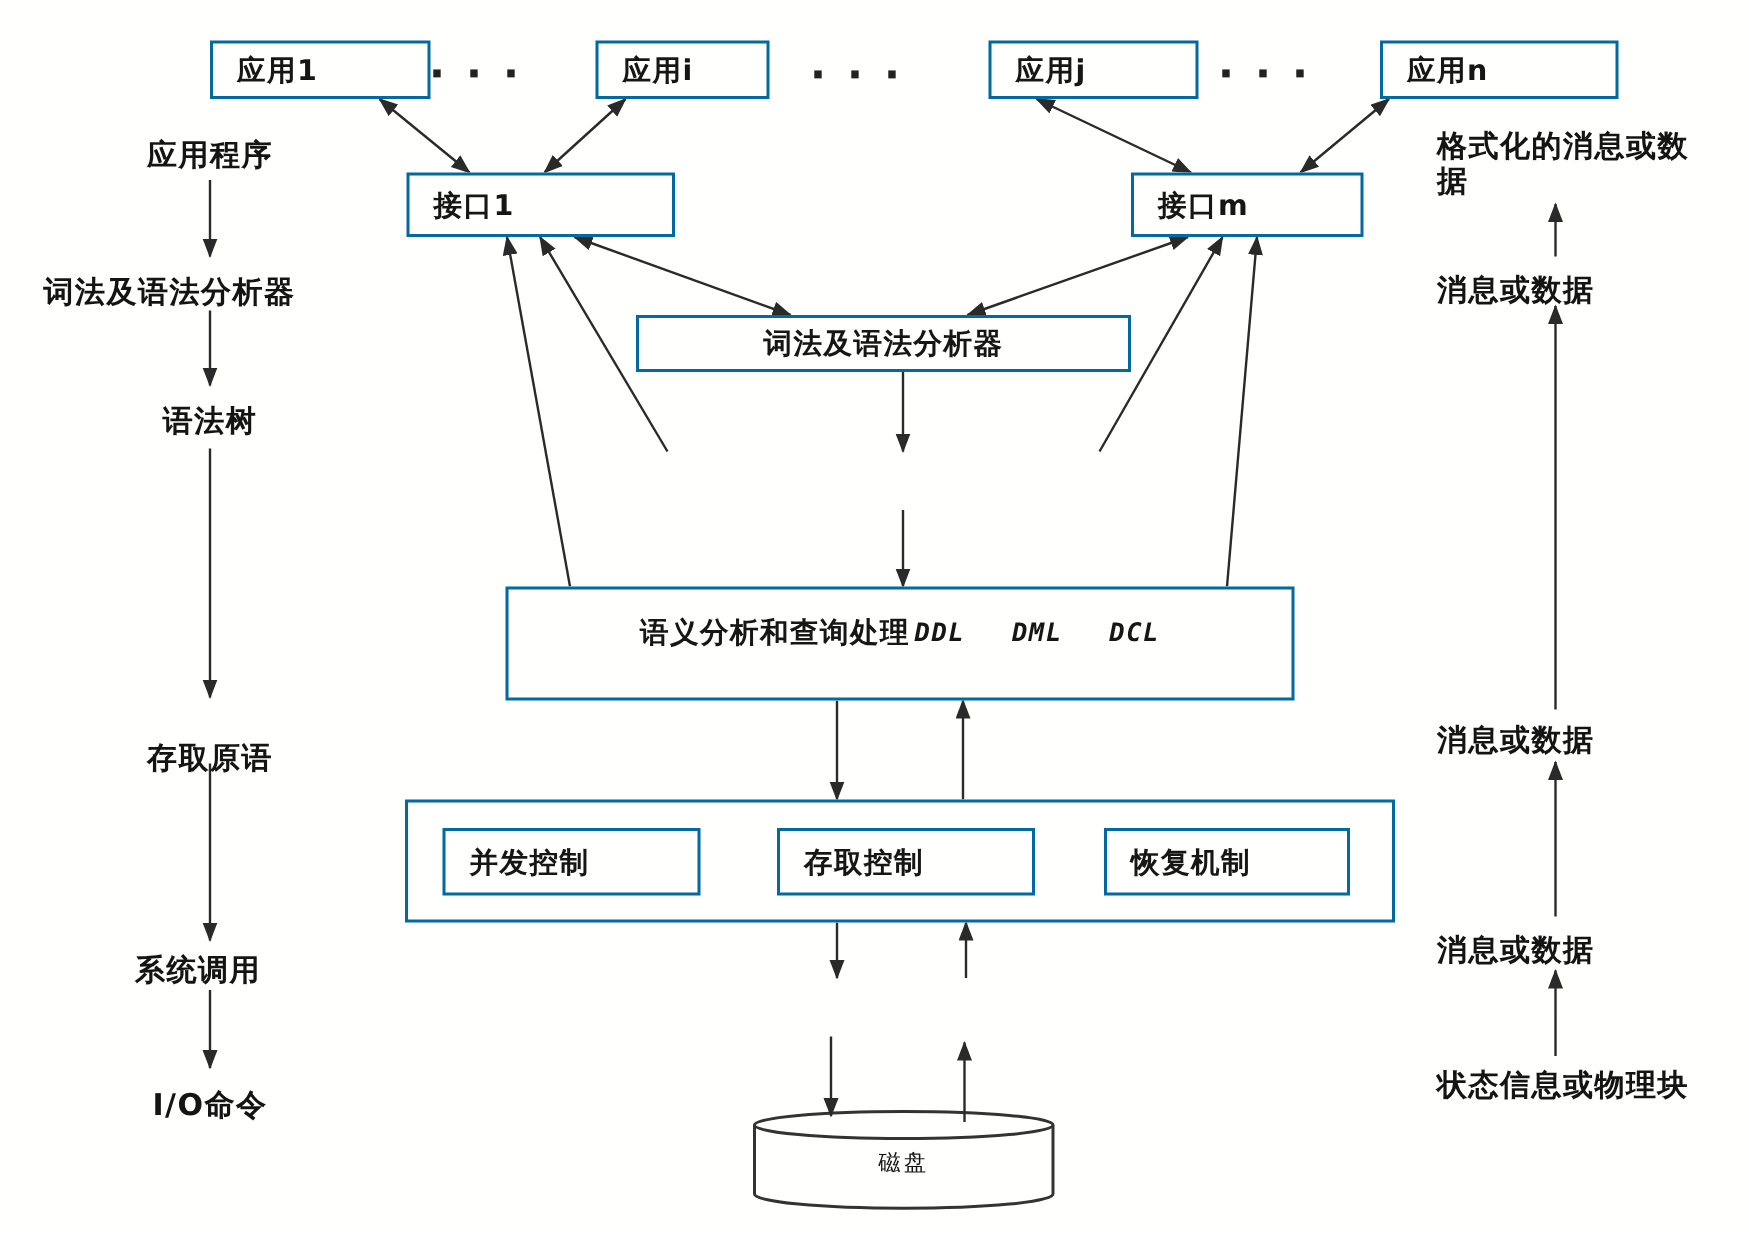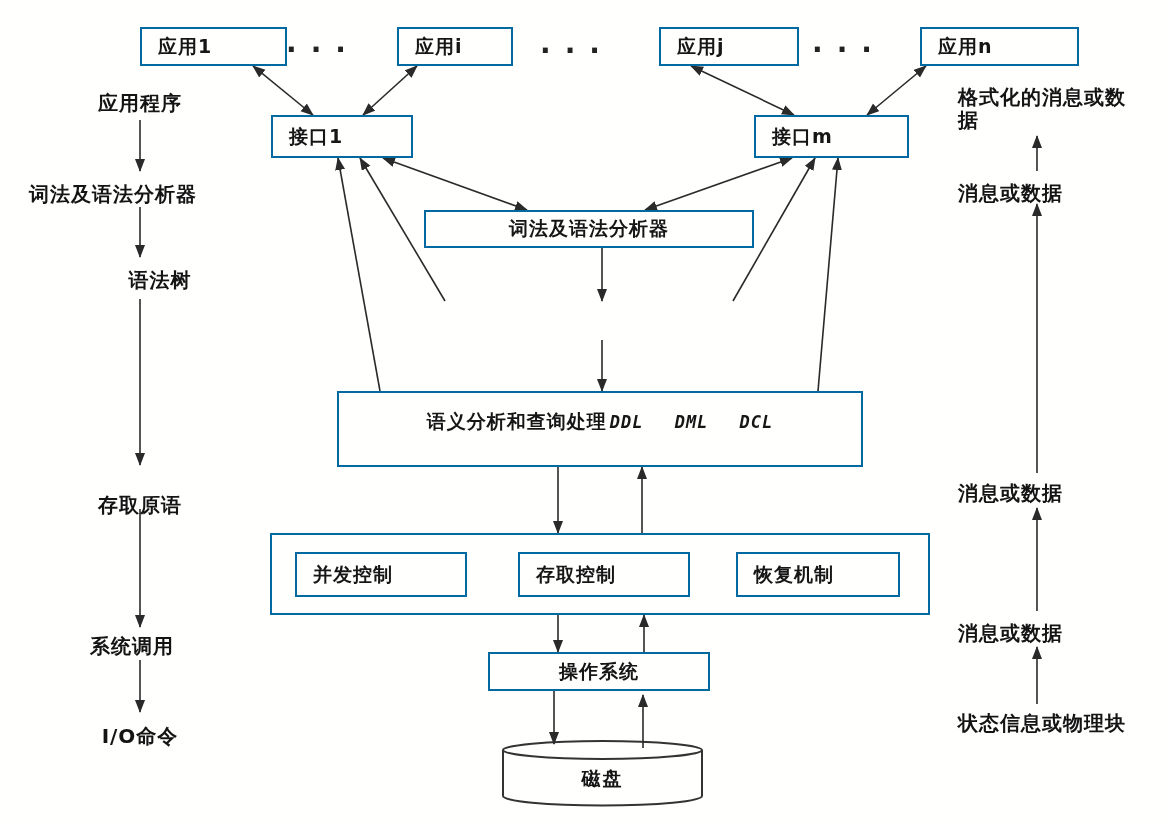--- a/index.html
+++ b/index.html
@@ -21,21 +21,21 @@
     position:absolute;font-weight:bold;font-size:20px;letter-spacing:1px;
     white-space:nowrap;color:#141414;
   }
   .cx{transform:translateX(-50%);}
   .wrapped{white-space:normal;width:170px;line-height:23px;}
   .dots{
     position:absolute;font-weight:bold;font-size:28px;letter-spacing:14px;
     color:#222;transform:translate(-50%,-50%);
   }
   .disk-label{
-    position:absolute;font-weight:bold;font-size:19px;letter-spacing:2px;
+    position:absolute;font-weight:normal;font-size:15px;letter-spacing:2px;
     text-align:center;color:#141414;
   }
 </style>
 </head>
 <body>
 
 <div class="canvas">
 
   <svg class="wires" width="1166" height="823" viewBox="0 0 1166 823">
     <defs>
@@ -88,41 +88,40 @@
   </svg>
 
   <div class="box pad" style="left:140px;top:27px;width:147px;height:39px;">应用1</div>
   <div class="dots" style="left:323px;top:49px;">···</div>
   <div class="box pad" style="left:397px;top:27px;width:116px;height:39px;">应用i</div>
   <div class="dots" style="left:577px;top:50px;">···</div>
   <div class="box pad" style="left:659px;top:27px;width:140px;height:39px;">应用j</div>
   <div class="dots" style="left:849px;top:49px;">···</div>
   <div class="box pad" style="left:920px;top:27px;width:159px;height:39px;">应用n</div>
 
-  <div class="box pad" style="left:271px;top:115px;width:142px;height:43px;">接口1</div>
+  <div class="box pad" style="left:271px;top:115px;width:179px;height:43px;">接口1</div>
   <div class="box pad" style="left:754px;top:115px;width:155px;height:43px;">接口m</div>
 
   <div class="box ctr" style="left:424px;top:210px;width:330px;height:38px;">词法及语法分析器</div>
   <div class="box sem ctr" style="left:337px;top:391px;width:526px;height:76px;padding-bottom:14px;">
     <div>语义分析和查询处理</div>
     <div class="mono">DDL DML DCL</div>
   </div>
 
   <div class="box" style="left:270px;top:533px;width:660px;height:82px;"></div>
   <div class="box pad" style="left:295px;top:552px;width:172px;height:45px;">并发控制</div>
   <div class="box pad" style="left:518px;top:552px;width:172px;height:45px;">存取控制</div>
   <div class="box pad" style="left:736px;top:552px;width:164px;height:45px;">恢复机制</div>
 
-  <div class="box ctr" style="left:488px;top:652px;width:222px;height:39px;">操作系统</div>
 
   <div class="disk-label" style="left:503px;top:766px;width:199px;">磁盘</div>
 
   <div class="lbl cx" style="left:140px;top:90px;">应用程序</div>
   <div class="lbl cx" style="left:113px;top:181px;">词法及语法分析器</div>
-  <div class="lbl cx" style="left:140px;top:267px;margin-left:20px;">语法树</div>
+  <div class="lbl cx" style="left:140px;top:267px;">语法树</div>
   <div class="lbl cx" style="left:140px;top:480px;margin-top:12px;">存取原语</div>
   <div class="lbl cx" style="left:132px;top:633px;">系统调用</div>
   <div class="lbl cx" style="left:140px;top:723px;">I/O命令</div>
 
   <div class="lbl wrapped" style="left:958px;top:86px;">格式化的消息或数据</div>
   <div class="lbl" style="left:958px;top:180px;">消息或数据</div>
   <div class="lbl" style="left:958px;top:480px;">消息或数据</div>
   <div class="lbl" style="left:958px;top:620px;">消息或数据</div>
   <div class="lbl" style="left:958px;top:710px;">状态信息或物理块</div>
 

